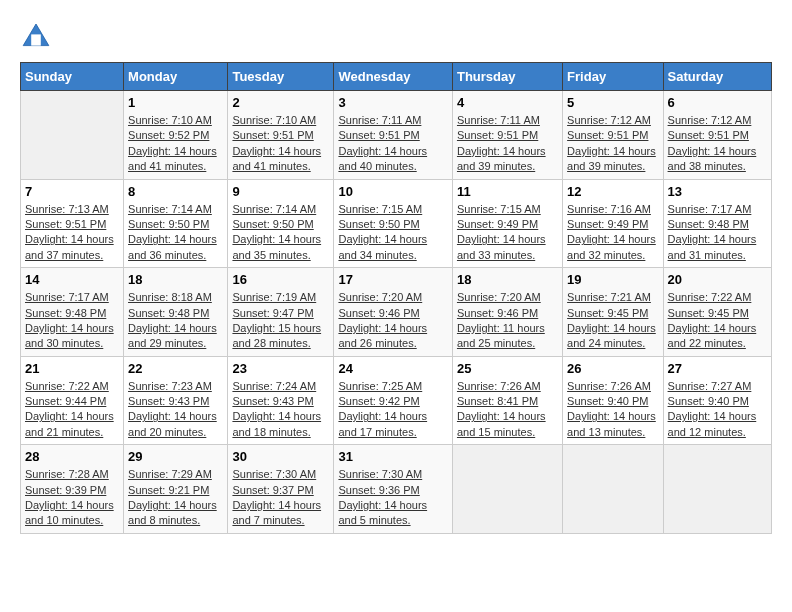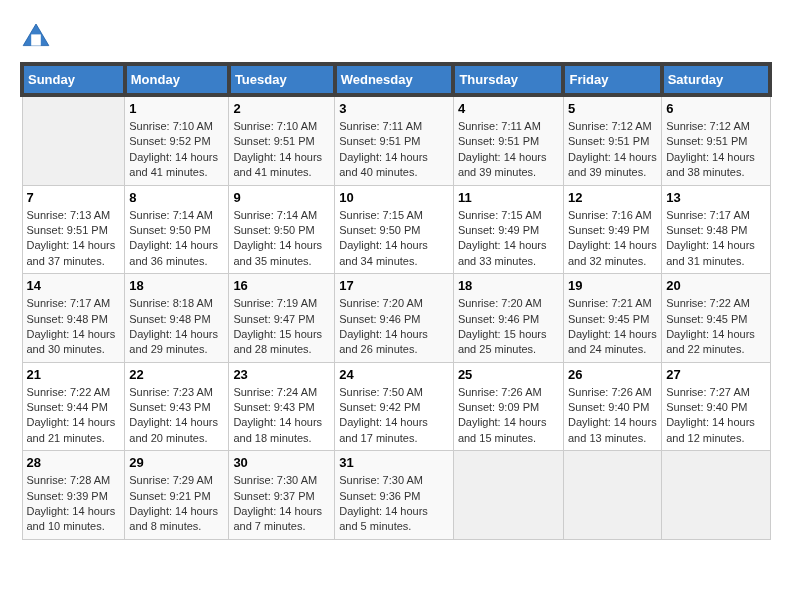--- a/index.html
+++ b/index.html
@@ -51,41 +51,42 @@
       border-collapse: collapse;
       font-size: 11px;
     }
     thead tr th {
       background-color: #3a7ec8;
       color: #fff;
       padding: 6px 4px;
       text-align: left;
       font-size: 13px;
       font-weight: bold;
-      border: 4px solid #404040;
+      border: 1px solid #404040;
     }
     tbody tr td {
       border: 1px solid #ccc;
       padding: 4px 4px;
       vertical-align: top;
       min-height: 70px;
       background: #fff;
     }
     tbody tr:nth-child(odd) td {
       background: #f9f9f9;
     }
     .day-number {
       font-weight: bold;
       font-size: 13px;
       margin-bottom: 3px;
       display: block;
     }
     .day-info {
       color: #333;
       line-height: 1.4;
+      text-decoration: underline;
     }
     td.empty {
       background: #f0f0f0 !important;
     }
   </style>
 </head>
 <body>
 
 <div class="header-section">
   <div class="logo">
@@ -258,21 +259,21 @@
   <span>Sunrise: 7:20 AM</span><br>
   <span>Sunset: 9:46 PM</span><br>
   <span>Daylight: 14 hours and 26 minutes.</span>
 </div>
         </td>
         <td>
           <span class="day-number">18</span>
 <div class="day-info">
   <span>Sunrise: 7:20 AM</span><br>
   <span>Sunset: 9:46 PM</span><br>
-  <span>Daylight: 15 hours and 25 minutes.</span>
+  <span>Daylight: 11 hours and 25 minutes.</span>
 </div>
         </td>
         <td>
           <span class="day-number">19</span>
 <div class="day-info">
   <span>Sunrise: 7:21 AM</span><br>
   <span>Sunset: 9:45 PM</span><br>
   <span>Daylight: 14 hours and 24 minutes.</span>
 </div>
         </td>
@@ -306,30 +307,30 @@
           <span class="day-number">23</span>
 <div class="day-info">
   <span>Sunrise: 7:24 AM</span><br>
   <span>Sunset: 9:43 PM</span><br>
   <span>Daylight: 14 hours and 18 minutes.</span>
 </div>
         </td>
         <td>
           <span class="day-number">24</span>
 <div class="day-info">
-  <span>Sunrise: 7:50 AM</span><br>
+  <span>Sunrise: 7:25 AM</span><br>
   <span>Sunset: 9:42 PM</span><br>
   <span>Daylight: 14 hours and 17 minutes.</span>
 </div>
         </td>
         <td>
           <span class="day-number">25</span>
 <div class="day-info">
   <span>Sunrise: 7:26 AM</span><br>
-  <span>Sunset: 9:09 PM</span><br>
+  <span>Sunset: 8:41 PM</span><br>
   <span>Daylight: 14 hours and 15 minutes.</span>
 </div>
         </td>
         <td>
           <span class="day-number">26</span>
 <div class="day-info">
   <span>Sunrise: 7:26 AM</span><br>
   <span>Sunset: 9:40 PM</span><br>
   <span>Daylight: 14 hours and 13 minutes.</span>
 </div>

